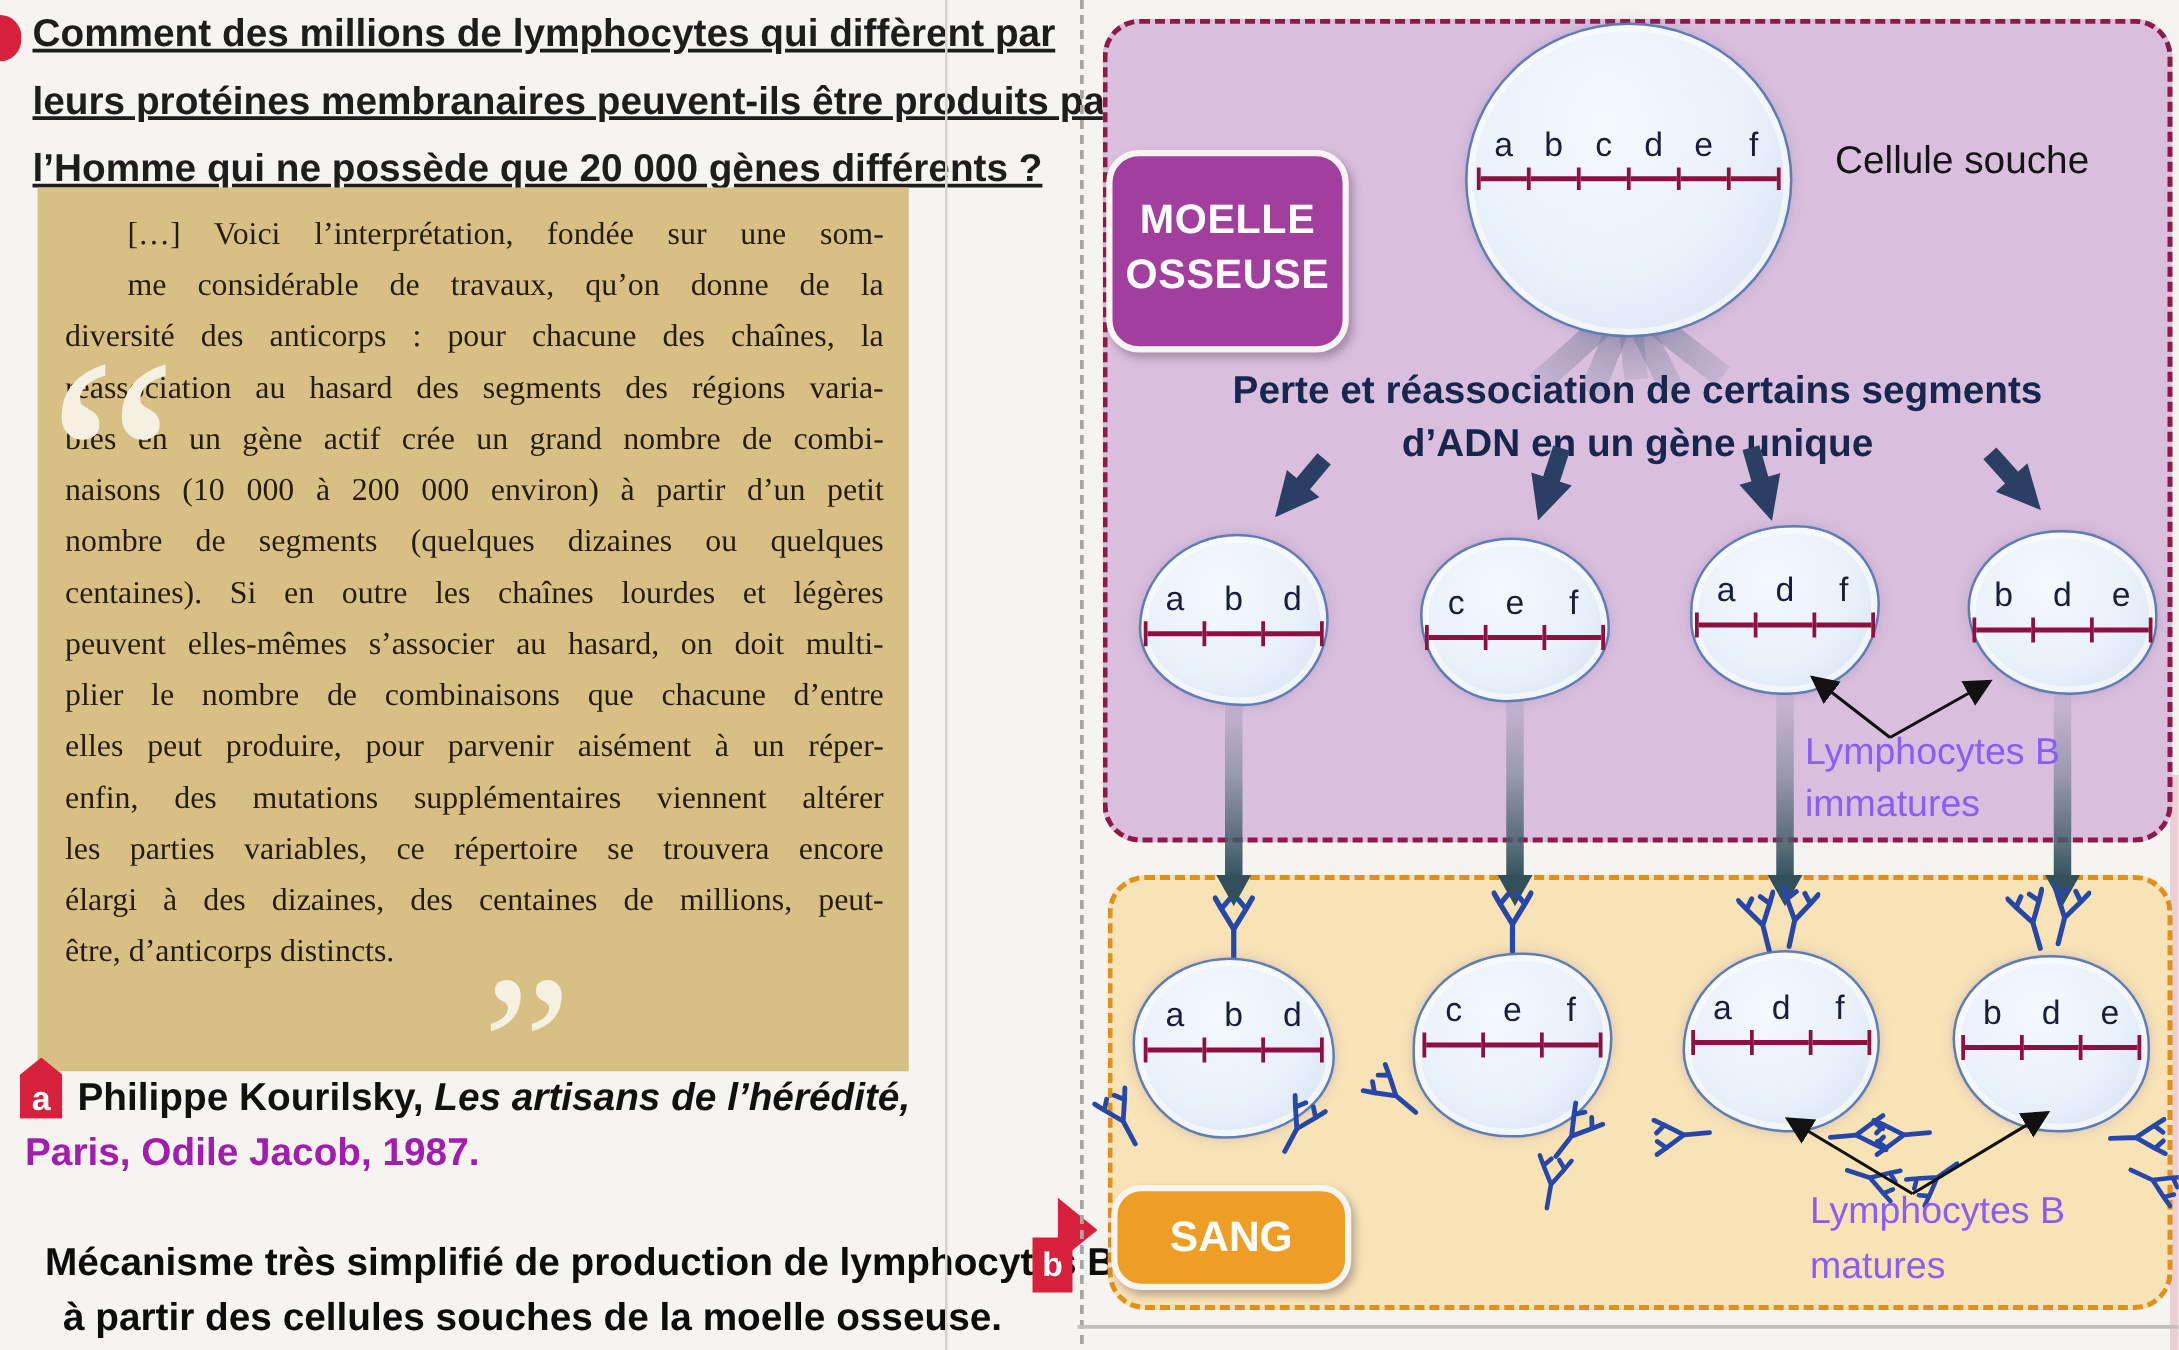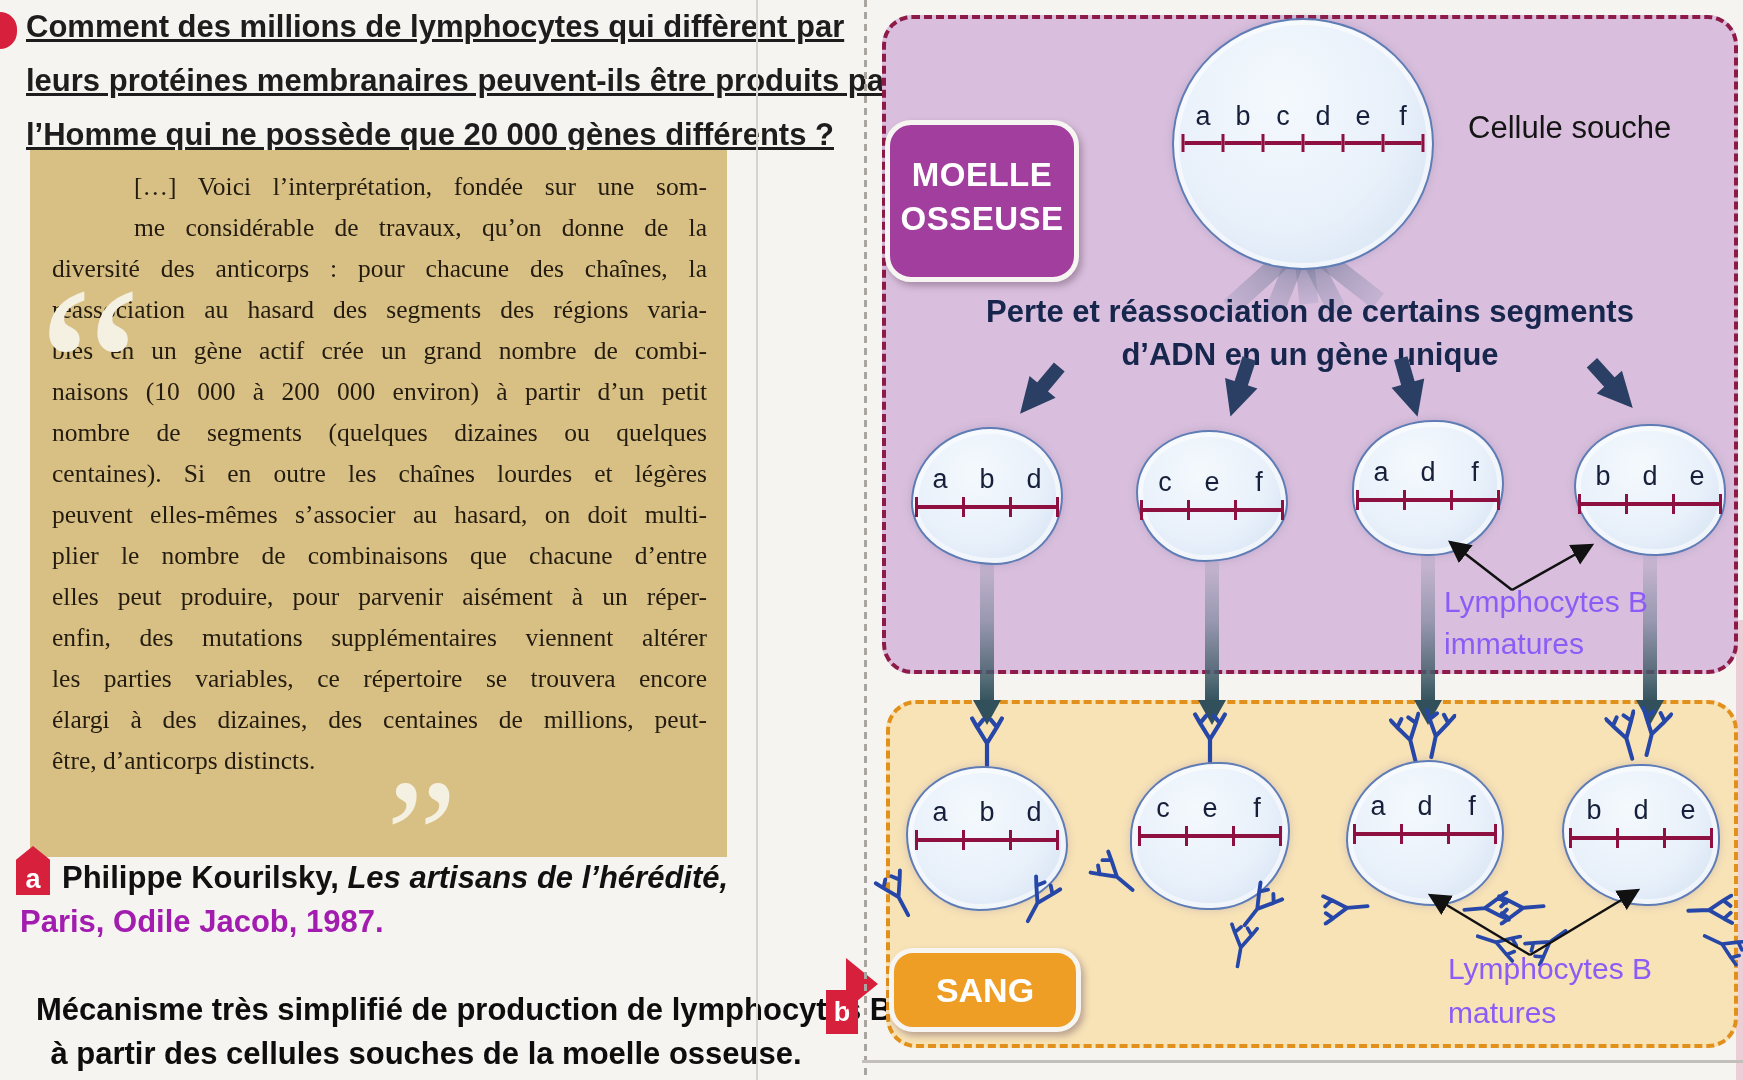--- a/index.html
+++ b/index.html
@@ -15,21 +15,21 @@
   .question .qrow{height:54px;line-height:54px;white-space:nowrap;text-decoration:underline;}
 
   .quote-box{position:absolute;left:30px;top:150px;width:697px;height:707px;
     background:#d8c084;box-sizing:border-box;padding:16px 20px 0 22px;}
   .quote-open{position:absolute;left:8px;top:102px;font-family:"Liberation Serif",serif;
     font-size:235px;line-height:1;color:#f4f1e2;letter-spacing:-8px;}
   .quote-close{position:absolute;left:356px;top:606px;font-family:"Liberation Serif",serif;
     font-size:160px;line-height:1;color:#f4f1e2;letter-spacing:-6px;}
   .qline{font-family:"Liberation Serif",serif;font-size:25.5px;line-height:41px;
     color:#241c10;text-align:justify;text-align-last:justify;white-space:nowrap;}
-  .qline.indent{margin-left:82px;}
+  .qline.indent{margin-left:50px;}
   .qline.last{text-align-last:left;}
 
   .src-badge{position:absolute;left:16px;top:846px;width:34px;height:49px;background:#d6203c;
     clip-path:polygon(50% 0,100% 28%,100% 100%,0 100%,0 28%);
     color:#fff;font-size:27px;font-weight:bold;text-align:center;line-height:66px;}
   .src-line1{position:absolute;left:62px;top:860px;font-size:31px;font-weight:bold;color:#111;white-space:nowrap;}
   .src-line1 .btitle{font-style:italic;}
   .src-line2{position:absolute;left:20px;top:904px;font-size:31px;font-weight:bold;color:#a21caf;white-space:nowrap;}
 
   .caption-line1{position:absolute;left:36px;top:992px;width:780px;font-size:31px;

